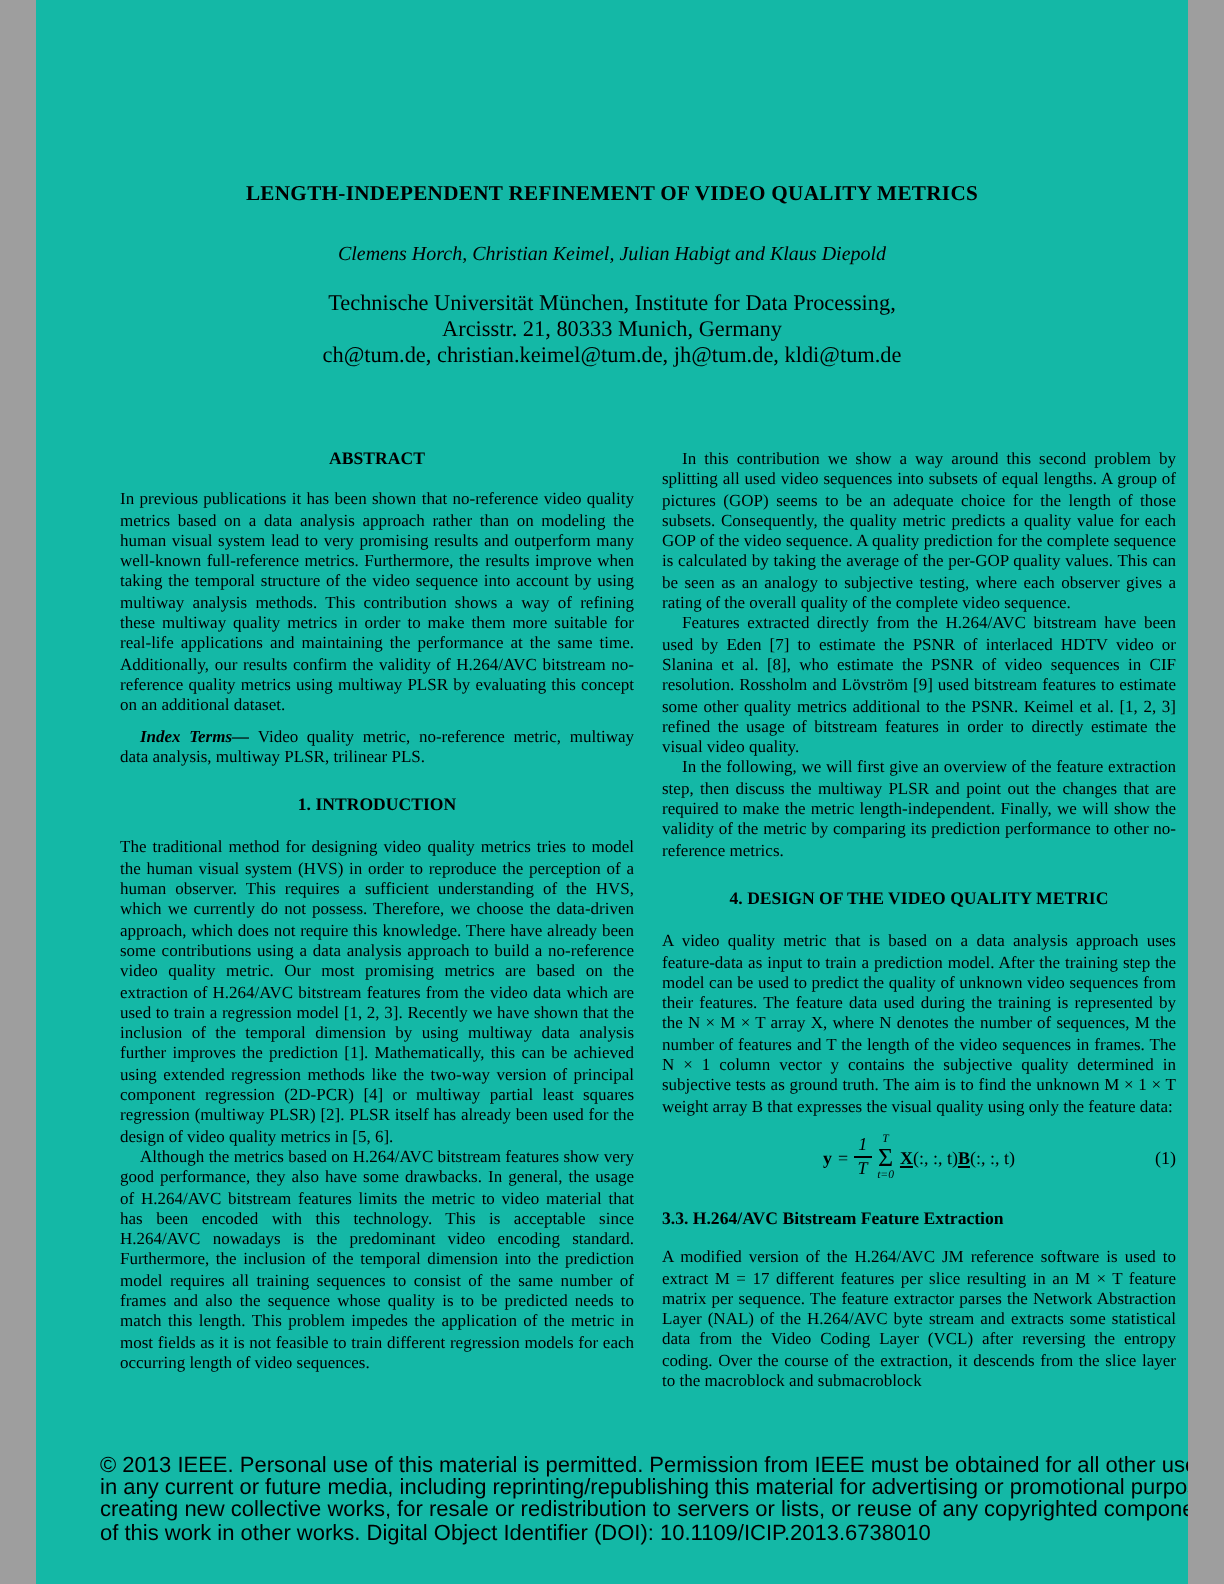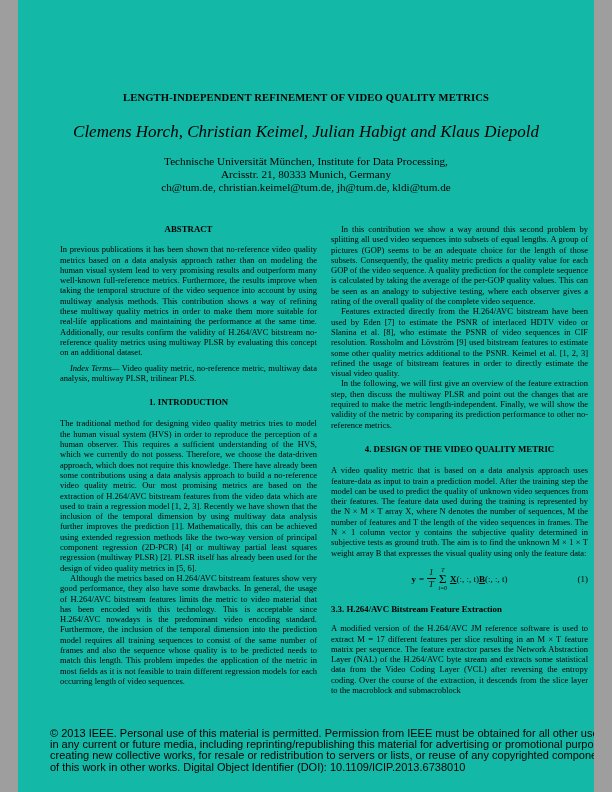--- a/index.html
+++ b/index.html
@@ -10,21 +10,21 @@
     height: 792px;
     margin: 0 auto;
     background: #14b8a6;
     color: #000000;
     font-family: "Liberation Serif", "DejaVu Serif", serif;
     overflow: hidden;
   }
   
   .header { padding-top: 91px; text-align: center; }
   .title { font-weight: bold; font-size: 10.6px; line-height: 13.5px; letter-spacing: 0.15px; }
-  .authors { margin-top: 17px; font-style: italic; font-size: 17px; font-family: Liberation Serif, serif; }
+  .authors { margin-top: 17px; font-style: italic; font-size: 10px; font-family: Liberation Serif, serif; }
   .affiliation { margin-top: 13px; font-size: 11.2px; line-height: 13.4px; }
   
   .columns {
     position: absolute;
     top: 224px; left: 42px;
     width: 528px;
     display: flex;
     gap: 14px;
     justify-content: space-between;
   }
@@ -34,21 +34,21 @@
   .sec-heading {
     font-size: 8.8px; font-weight: bold; text-align: center;
     margin-top: 14px; margin-bottom: 11px;
   }
   .sec-heading.first { margin-top: 0; margin-bottom: 10px; }
   .subsec-heading {
     font-size: 8.8px; font-weight: bold; text-align: left;
     margin-top: 13px; margin-bottom: 9px;
   }
   .index-terms { margin-top: 5px; text-indent: 10px; }
-  .index-terms .it-label { font-weight: normal; font-style: italic; margin-top: 40px; }
+  .index-terms .it-label { font-weight: bold; font-style: italic; margin-top: 40px; }
   
   .equation {
     position: relative;
     margin: 9px 0 4px 0;
     display: flex; align-items: center; justify-content: center;
     font-size: 9px;
   }
   .eq-body { display: inline-flex; align-items: center; gap: 3px; }
   .vec-y { font-weight: bold; }
   .frac { display: inline-flex; flex-direction: column; align-items: center; font-style: italic; line-height: 9px; }

